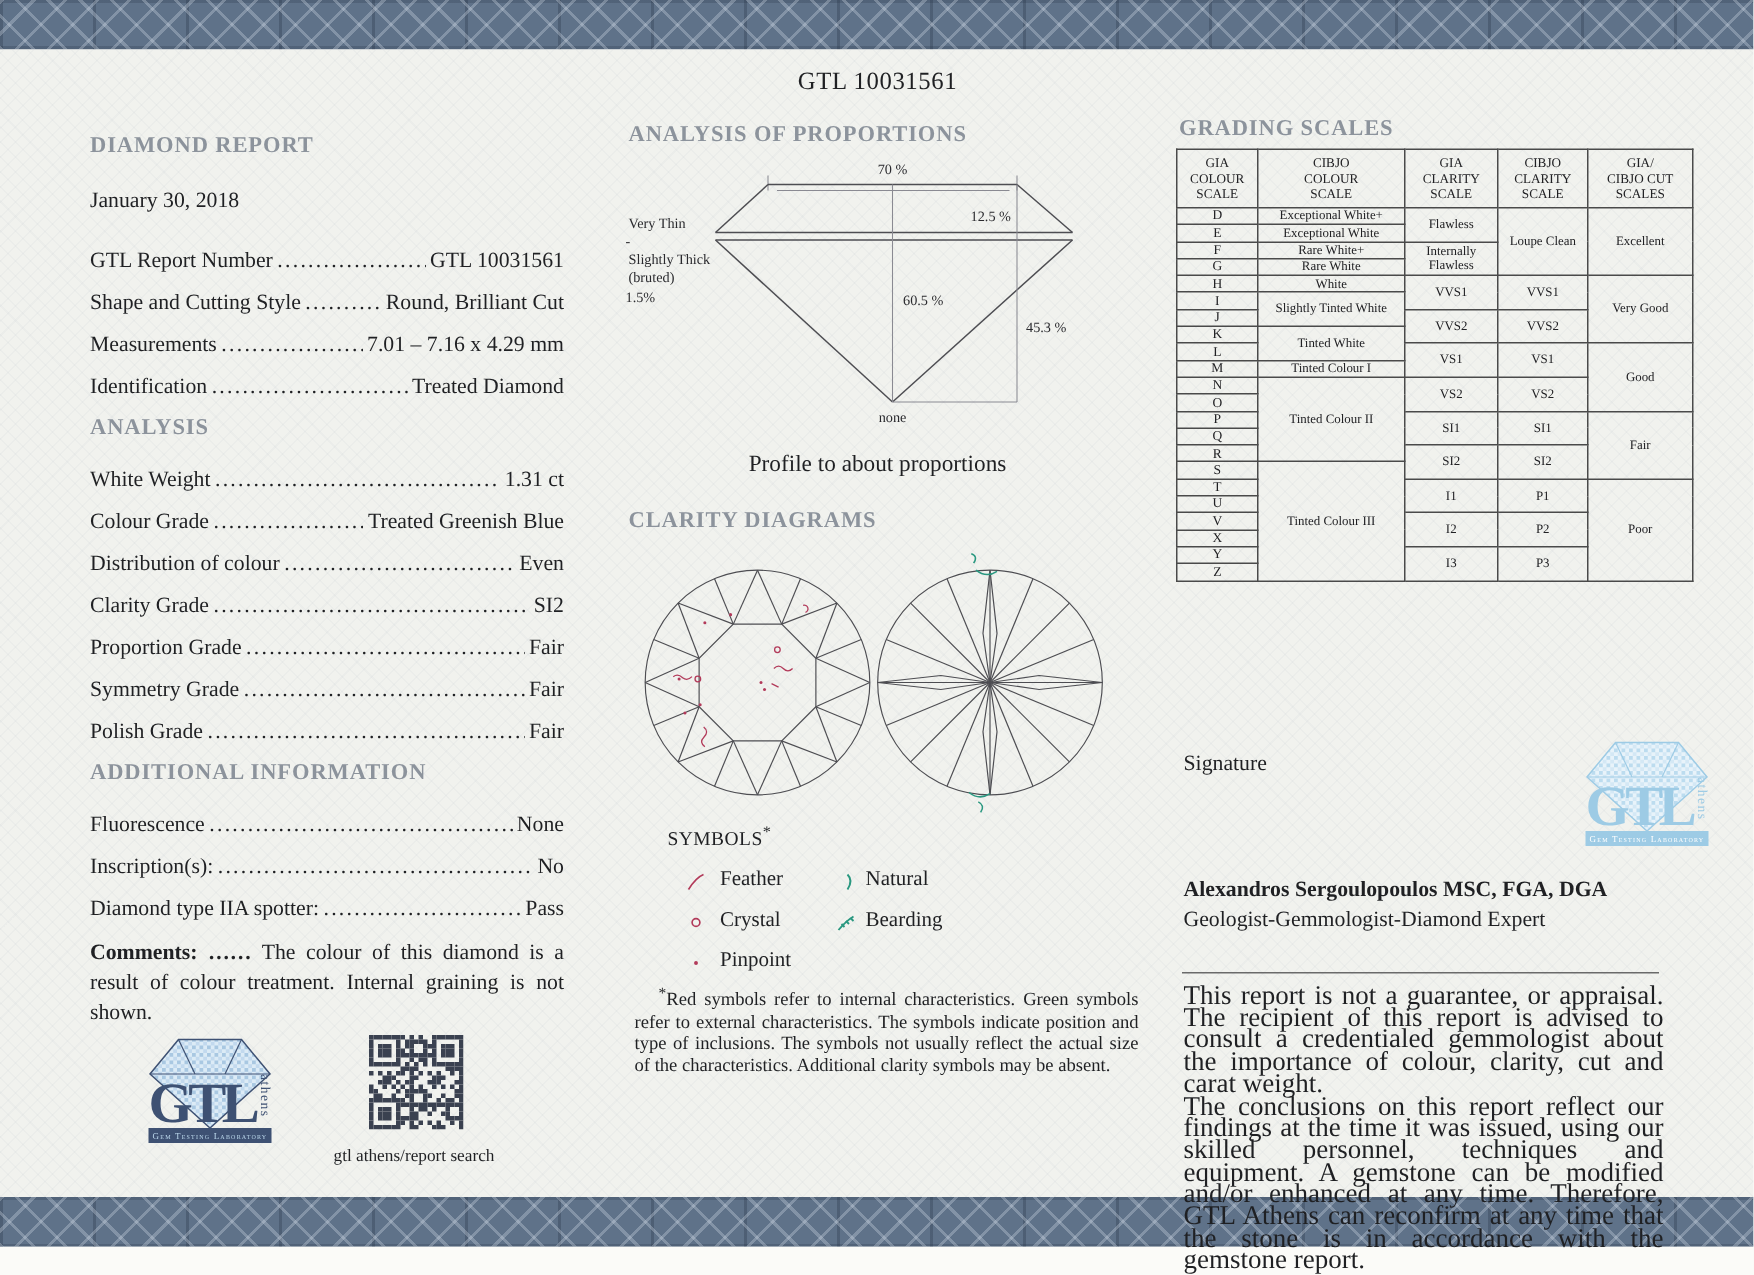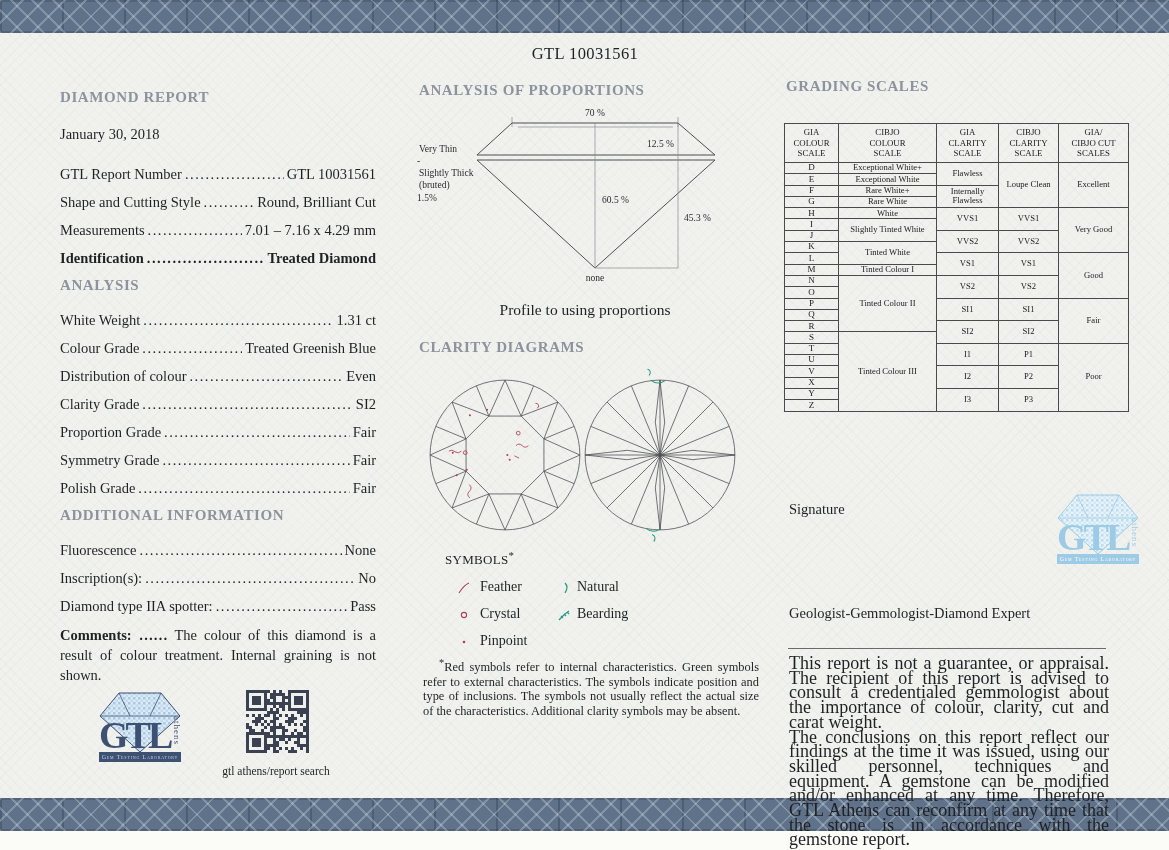--- a/index.html
+++ b/index.html
@@ -18,21 +18,21 @@
       repeating-linear-gradient(45deg, rgba(185,193,202,.10) 0 1px, transparent 1px 7px),
       repeating-linear-gradient(-45deg, rgba(185,193,202,.10) 0 1px, transparent 1px 7px);}
   .hd{font-weight:bold;color:#8c939c;font-size:15px;letter-spacing:.6px;}
   
   #col-left{position:absolute;left:60px;top:89px;width:316px;}
   #col-left .date{font-size:14.5px;margin-top:20px;}
   .drow{display:flex;align-items:baseline;font-size:14.5px;line-height:19px;margin-bottom:9px;}
   .drow .lbl{white-space:nowrap;}
   .drow .dots{flex:1;overflow:hidden;white-space:nowrap;letter-spacing:1.5px;margin:0 3px;}
   .drow .val{white-space:nowrap;}
-  .drow.b{font-weight:bold;}
+  .drow.b{font-weight:normal;}
   #info-rows{margin-top:22px;}
   #grading-title{margin-top:9px;}
   #grading-rows,#additional-rows{margin-top:17px;}
   #additional-title{margin-top:9px;}
   #comments{margin-top:9px;font-size:14.5px;line-height:20px;text-align:justify;}
   #comments b{font-weight:bold;}
   
   #report-no{position:absolute;left:410px;top:44px;width:350px;text-align:center;font-size:16.5px;letter-spacing:.4px;}
   #analysis-title{position:absolute;left:419px;top:82px;text-align:right;}
   #prop-svg{position:absolute;left:412px;top:103px;}
@@ -41,21 +41,21 @@
   #clarity-title{position:absolute;left:419px;top:339px;}
   .clar{position:absolute;top:377px;overflow:visible;}
   #clar-left{left:427px;}
   #clar-right{left:582px;}
   #symbols-title{position:absolute;left:445px;top:549px;font-size:13px;letter-spacing:.3px;}
   .leg-ico{position:absolute;width:16px;height:16px;overflow:visible;}
   .leg-lab{position:absolute;font-size:14px;}
   #footnote{position:absolute;left:423px;top:656px;width:336px;font-size:12.4px;line-height:14.6px;text-align:justify;text-indent:16px;}
   
   #scales-title{position:absolute;left:786px;top:78px;}
-  #scales{position:absolute;left:784px;top:123px;border-collapse:collapse;table-layout:fixed;}
+  #scales{position:absolute;left:784px;top:99px;border-collapse:collapse;table-layout:fixed;}
   #scales th,#scales td{border:1px solid #4a4a4a;text-align:center;vertical-align:middle;padding:0 1px;
       font-weight:normal;color:#212124;}
   #scales th{font-size:8.8px;line-height:10.5px;white-space:pre-line;height:38px;}
   #scales td{font-size:8.6px;line-height:9.6px;}
   #scales tbody tr{height:11.3px;}
   #scales td.lt{font-size:9px;}
   #signature-label{position:absolute;left:789px;top:501px;font-size:14.5px;}
   #sig-name{position:absolute;left:789px;top:585px;font-size:14.5px;font-weight:bold;}
   #sig-role{position:absolute;left:789px;top:605px;font-size:14.5px;}
   #sig-line{position:absolute;left:788px;top:648px;width:318px;border-top:1px solid #6a6a6a;}
@@ -190,21 +190,21 @@
     <text x="190" y="100">60.5 %</text>
     <text x="272" y="118">45.3 %</text>
     <text x="183" y="178" text-anchor="middle">none</text>
     <text x="7" y="49">Very Thin</text>
     <text x="5" y="61">-</text>
     <text x="7" y="73">Slightly Thick</text>
     <text x="7" y="85">(bruted)</text>
     <text x="5" y="98">1.5%</text>
   </svg>
 
-  <div id="profile-caption">Profile to using proportions</div>
+  <div id="profile-caption">Profile to about proportions</div>
   <div class="hd" id="clarity-title">CLARITY DIAGRAMS</div>
 
   <svg id="clar-left" class="clar" width="156" height="156" viewBox="0 0 200 200">
       <circle cx="100" cy="100" r="96" class="ln"></circle>
       <polygon points="149.9,120.7 120.7,149.9 79.3,149.9 50.1,120.7 50.1,79.3 79.3,50.1 120.7,50.1 149.9,79.3" class="ln"></polygon>
       <line x1="149.8894947556095" y1="120.66490534771485" x2="188.69243512108352" y2="136.7376095070486" class="ln"></line>
       <line x1="149.8894947556095" y1="120.66490534771485" x2="196" y2="100" class="ln"></line>
       <line x1="149.8894947556095" y1="120.66490534771485" x2="167.88225099390857" y2="167.88225099390854" class="ln"></line>
       <line x1="120.66490534771485" y1="149.8894947556095" x2="136.73760950704863" y2="188.69243512108352" class="ln"></line>
       <line x1="120.66490534771485" y1="149.8894947556095" x2="167.88225099390857" y2="167.88225099390854" class="ln"></line>
@@ -445,20 +445,21 @@
     <polygon points="21,1 63,1 82,24 42,60 2,24" fill="url(#mosL)" stroke="#9dcbe5" stroke-width="1"></polygon>
     <line x1="2" y1="24" x2="82" y2="24" stroke="#9dcbe5" stroke-width=".8"></line>
     <line x1="21" y1="1" x2="32" y2="24" stroke="#9dcbe5" stroke-width=".8"></line>
     <line x1="63" y1="1" x2="52" y2="24" stroke="#9dcbe5" stroke-width=".8"></line>
     <text class="gtl-letters" x="1" y="56" fill="#9dcbe5">GTL</text>
     <text class="gtl-city" x="76" y="24" fill="#9dcbe5" transform="rotate(90,76,24)">athens</text>
     <rect x="1" y="60" width="82" height="10" fill="#9dcbe5"></rect>
     <text class="gtl-tag" x="42" y="67" fill="#ffffff" text-anchor="middle">Gem Testing Laboratory</text>
   </svg>
 
+  <div id="sig-name">Alexandros Sergoulopoulos MSC, FGA, DGA</div>
   <div id="sig-role">Geologist-Gemmologist-Diamond Expert</div>
   <div id="sig-line"></div>
   <div id="disclaimer">
     <p>This report is not a guarantee, or appraisal. The recipient of this report is advised to consult a credentialed gemmologist about the importance of colour, clarity, cut and carat weight.</p>
     <p>The conclusions on this report reflect our findings at the time it was issued, using our skilled personnel, techniques and equipment. A gemstone can be modified and/or enhanced at any time. Therefore, GTL Athens can reconfirm at any time that the stone is in accordance with the gemstone report.</p>
   </div>
 
   <svg id="logo-navy" class="logo" width="84" height="72" viewBox="0 0 84 72">
     <defs>
         <pattern id="mosN" width="5" height="5" patternUnits="userSpaceOnUse">

